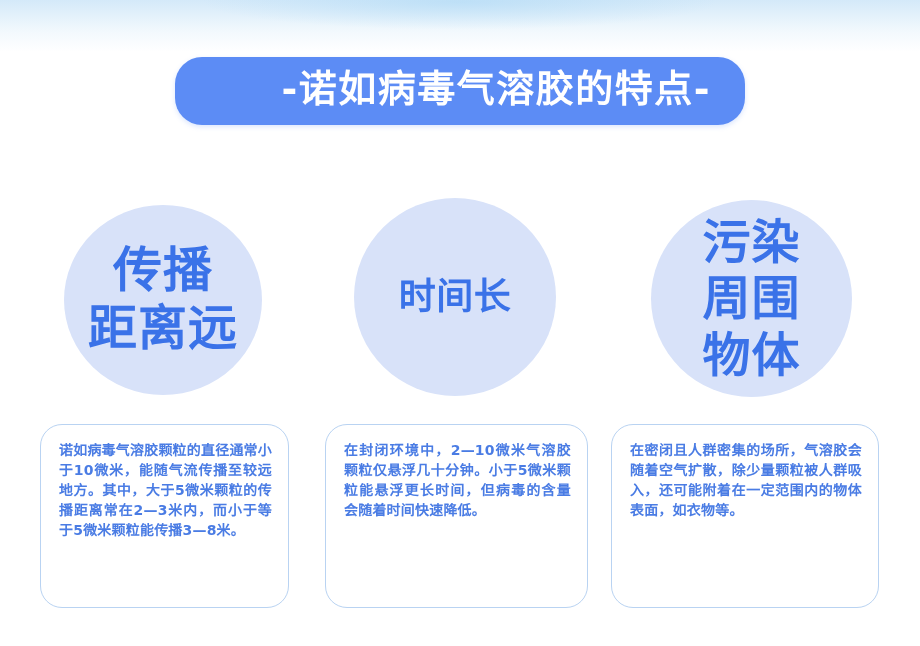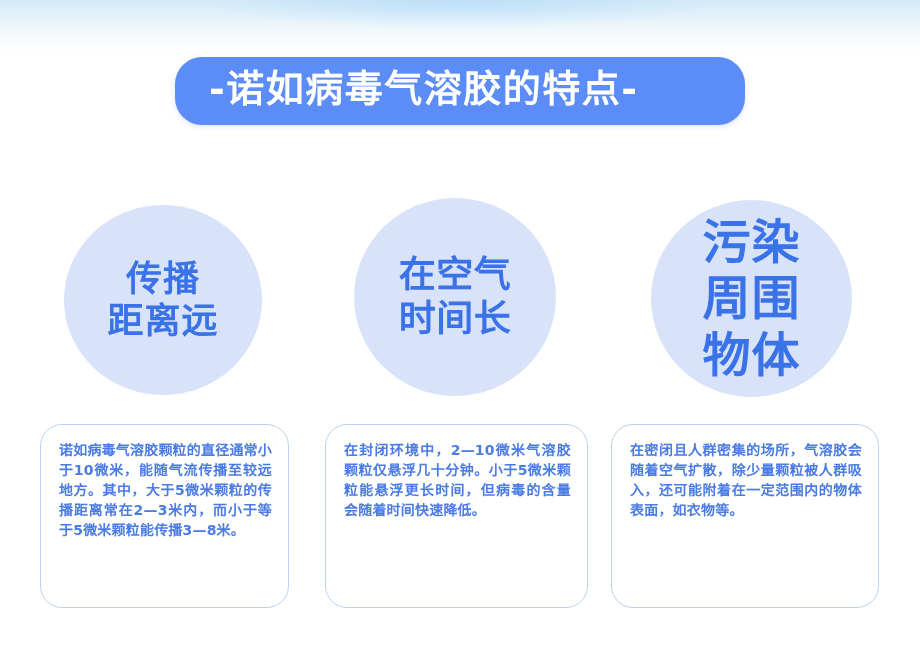--- a/index.html
+++ b/index.html
@@ -46,21 +46,21 @@
     top: 57px; left: 0;
     width: 920px;
     display: flex;
     justify-content: center;
   }
   .title-pill {
     background: #5c8cf5;
     border-radius: 27px;
     padding: 11px 34px 14px;
     min-width: 570px;
-    text-align: left;
+    text-align: right;
     box-shadow: 0 2px 5px rgba(92,140,245,.22);
   }
   .title-text {
     color: #ffffff;
     font-size: 38px;
     font-weight: bold;
     letter-spacing: 1.5px;
     line-height: 1.12;
     white-space: nowrap;
   }
@@ -80,21 +80,21 @@
     flex-direction: column;
     align-items: center;
     justify-content: center;
     color: #3a72e8;
     font-weight: bold;
     text-align: center;
   }
   .circle .cline { line-height: 1.18; white-space: nowrap; }
 
   #circle-1 { left: 64px;  top: 7px;  width: 198px; height: 190px; }
-  #circle-1 .cline { font-size: 36px; letter-spacing: 1px; text-align: center; }
+  #circle-1 .cline { font-size: 49px; letter-spacing: 1px; text-align: center; }
 
   #circle-2 { left: 354px; top: 0px;  width: 202px; height: 198px; }
   #circle-2 .cline { font-size: 37px; letter-spacing: 0.5px; }
 
   #circle-3 { left: 651px; top: 2px;  width: 201px; height: 197px; }
   #circle-3 .cline { font-size: 48px; letter-spacing: 1px; }
 
   
   .cards-row {
     position: absolute;
@@ -137,21 +137,20 @@
 </div>
 
 <div class="circles-row">
 
   <div class="circle" id="circle-1">
     <div class="cline">传播</div>
     <div class="cline">距离远</div>
   </div>
 
   <div class="circle" id="circle-2">
-    <div class="cline">在空气</div>
     <div class="cline">时间长</div>
   </div>
 
   <div class="circle" id="circle-3">
     <div class="cline">污染</div>
     <div class="cline">周围</div>
     <div class="cline">物体</div>
   </div>
 
 </div>

